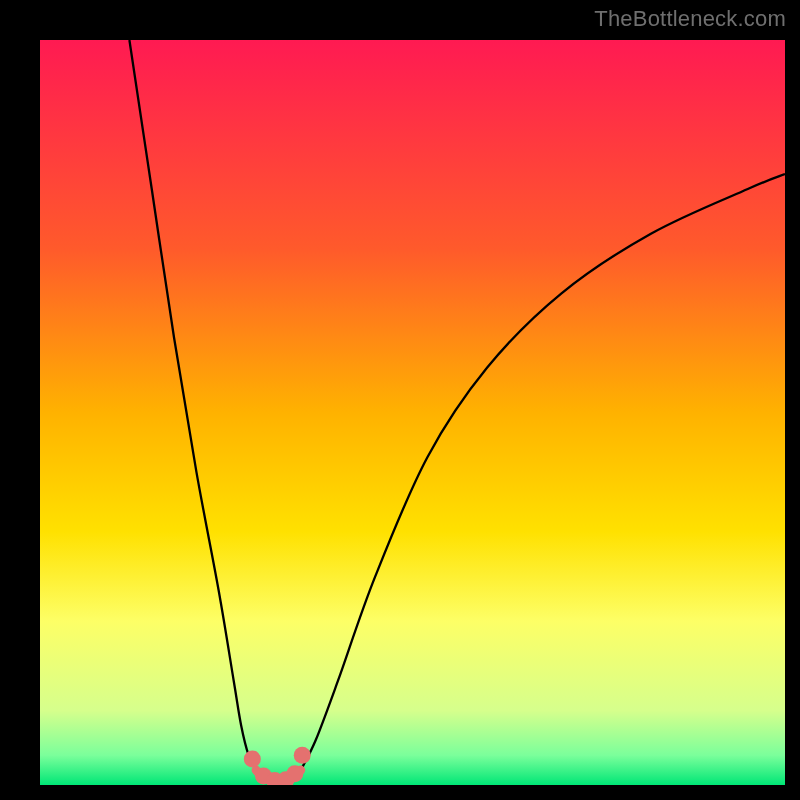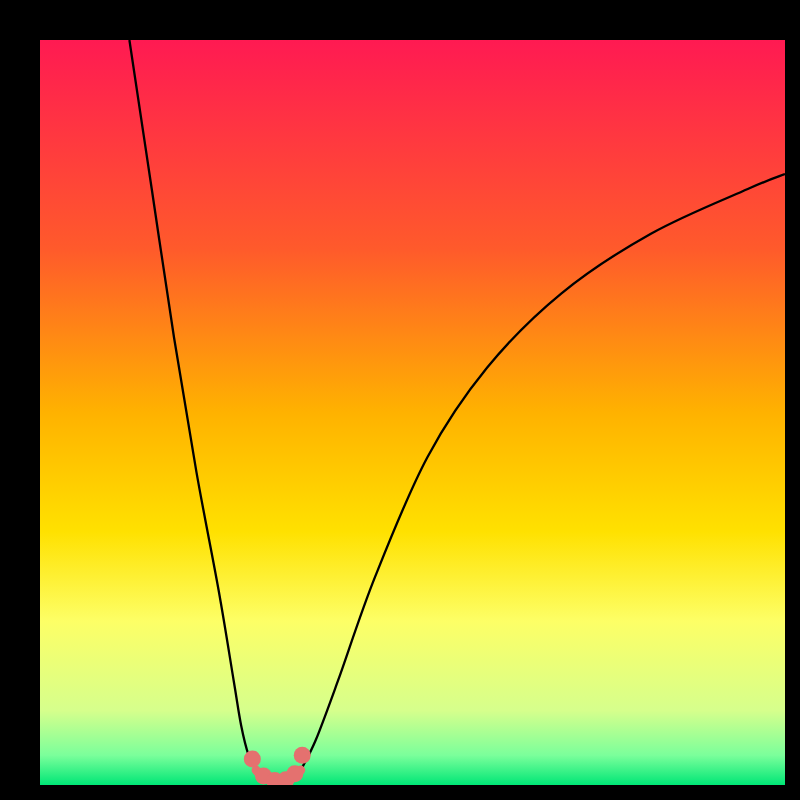--- a/index.html
+++ b/index.html
@@ -34,20 +34,21 @@
     letter-spacing: 0.2px;
     user-select: none;
   }
   svg { display: block; }
 </style>
 </head>
 <body>
 
 <div class="outer">
 
+  <div class="watermark">TheBottleneck.com</div>
 
   <div class="plot">
     <svg id="chart-svg" width="745" height="745" viewBox="0 0 745 745">
       <defs>
         <linearGradient id="bg-grad" x1="0" y1="0" x2="0" y2="1">
             <stop offset="0%" stop-color="#ff1a52"></stop>
             <stop offset="28%" stop-color="#ff5a2b"></stop>
             <stop offset="50%" stop-color="#ffb200"></stop>
             <stop offset="66%" stop-color="#ffe100"></stop>
             <stop offset="78%" stop-color="#fdff66"></stop>

